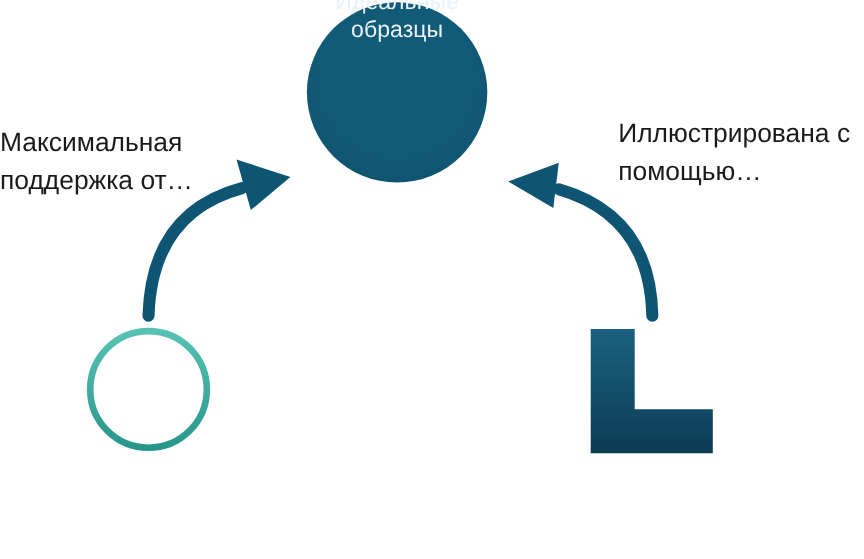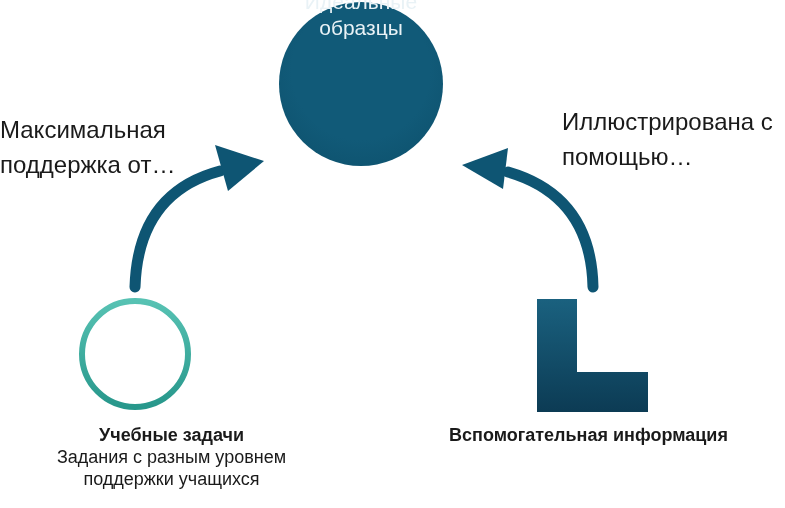--- a/index.html
+++ b/index.html
@@ -124,23 +124,17 @@
 образцы</span>
   </div>
 
 
   <div class="annot annot-left">Максимальная
 поддержка от…</div>
 
   <div class="annot annot-right">Иллюстрирована с
 помощью…</div>
 
-  <div class="caption caption-left">
-    <div class="caption-title">Учебные задачи</div>
-    <div class="caption-desc">Задания с разным уровнем
-поддержки учащихся</div>
-  </div>
 
   <div class="caption caption-right">
-    <div class="caption-title">Вспомогательная информация</div>
   </div>
 
 </div>
 
 </body></html>

